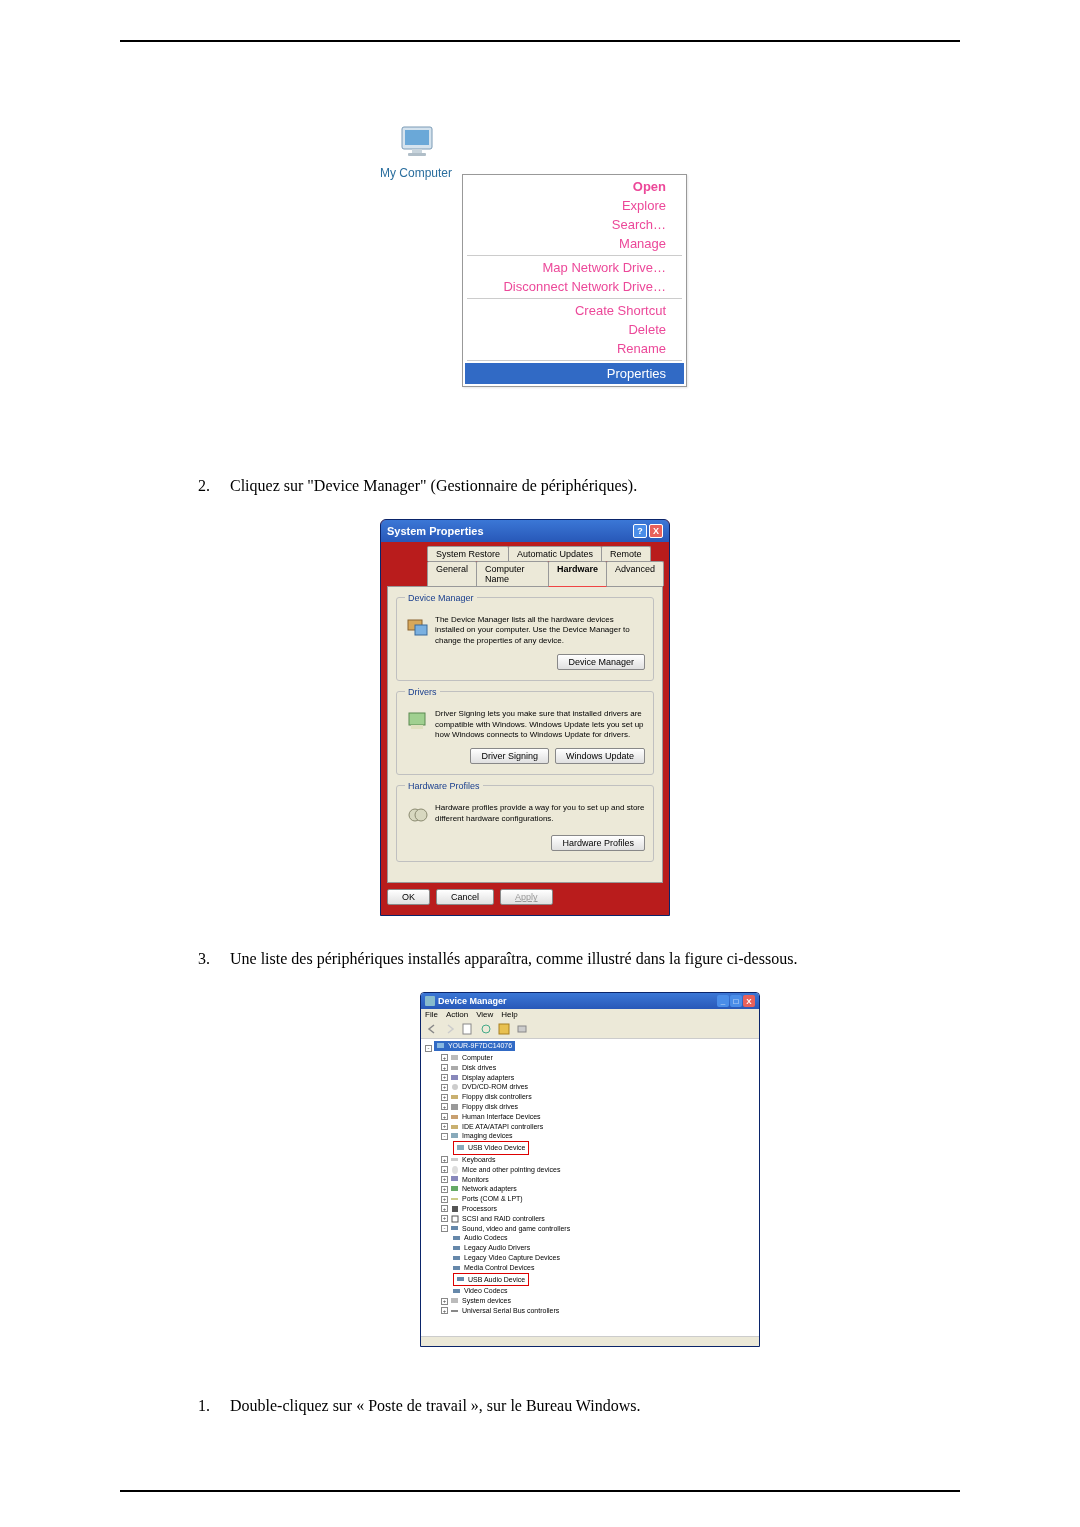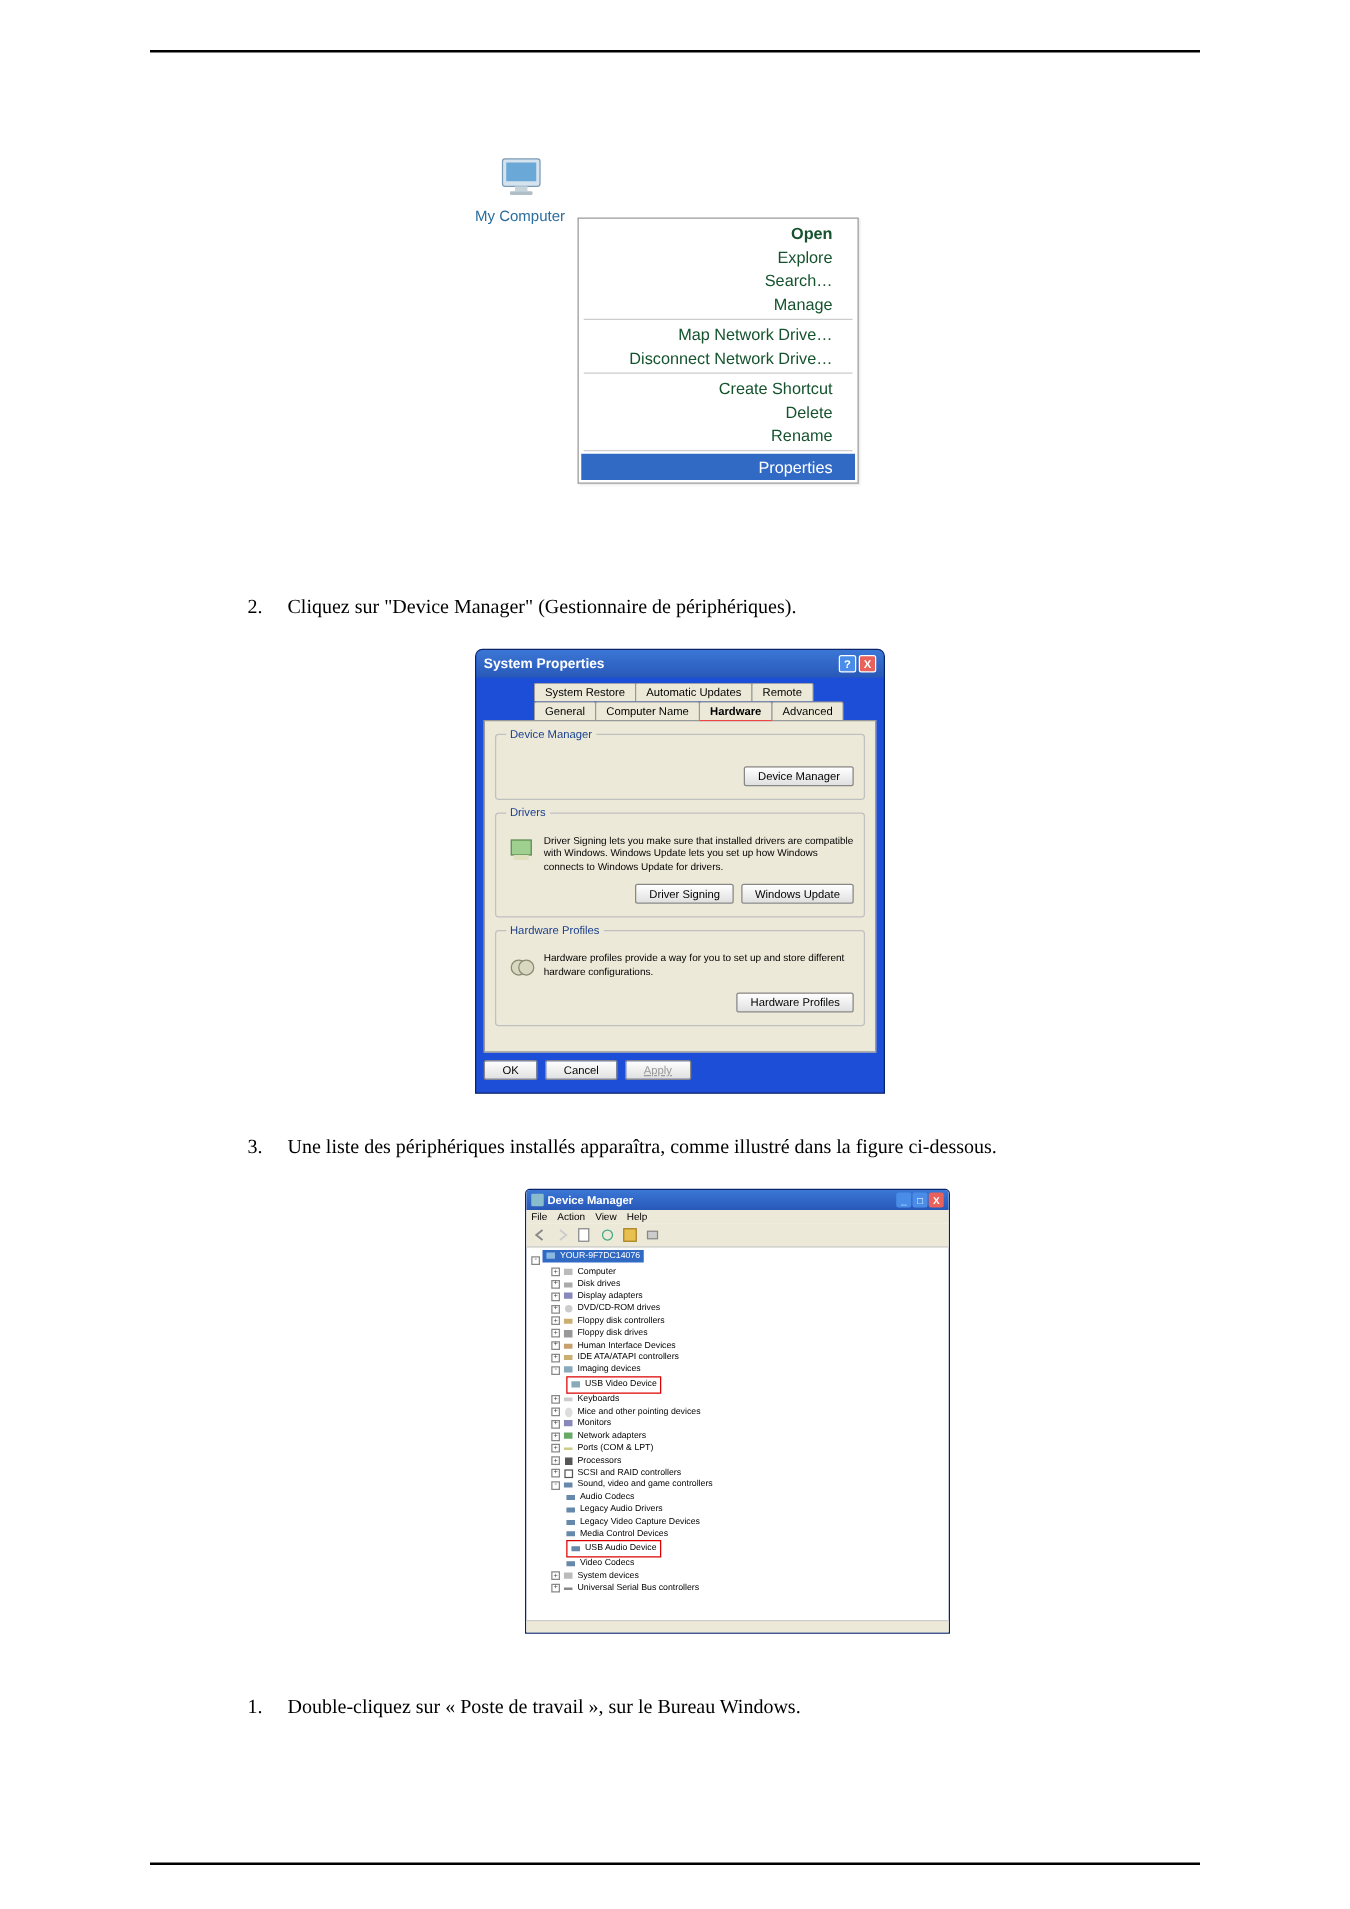--- a/index.html
+++ b/index.html
@@ -71,21 +71,21 @@
       font-family: Tahoma, Arial, sans-serif;
       font-size: 13px;
       width: 225px;
       padding: 2px;
       margin-top: 52px;
       box-shadow: 1px 1px 2px rgba(0,0,0,0.1);
     }
     
     .context-menu-item {
       padding: 2px 18px;
-      color: #14532d;
+      color: #ec4899;
     }
     
     .context-menu-item.bold {
       font-weight: bold;
     }
     
     .context-menu-divider {
       border-top: 1px solid #ccc;
       margin: 2px 2px;
     }
@@ -115,25 +115,25 @@
       flex: 1;
     }
     
     
     .system-props-figure {
       margin-left: 200px;
       margin-bottom: 34px;
     }
     
     .sysprops-window {
-      width: 328px;
+      width: 290px;
       border: 1px solid #0a246a;
       font-family: Tahoma, Arial, sans-serif;
       font-size: 10px;
-      background: #1d4ed8;
+      background: #b91c1c;
       border-radius: 6px 6px 0 0;
       overflow: hidden;
     }
     
     .sysprops-titlebar {
       background: linear-gradient(to bottom, #3b77d6, #2858b8);
       color: #fff;
       padding: 4px 6px;
       display: flex;
       align-items: center;
@@ -489,20 +489,29 @@
         <div class="tabs-row">
           <div class="tab">General</div>
           <div class="tab">Computer Name</div>
           <div class="tab active">Hardware</div>
           <div class="tab">Advanced</div>
         </div>
         <div class="tab-content">
 
           <div class="fieldset">
             <div class="fieldset-legend">Device Manager</div>
+            <div class="fieldset-row">
+              <div class="fieldset-icon">
+                <svg width="24" height="24" viewBox="0 0 24 24">
+                  <rect x="3" y="5" width="14" height="10" fill="#d8a85a" stroke="#8a6530"></rect>
+                  <rect x="10" y="10" width="12" height="10" fill="#7ab0e0" stroke="#3a6a9a"></rect>
+                </svg>
+              </div>
+              <div class="fieldset-text">The Device Manager lists all the hardware devices installed on your computer. Use the Device Manager to change the properties of any device.</div>
+            </div>
             <div class="fieldset-buttons">
               <div class="win-button">Device Manager</div>
             </div>
           </div>
 
           <div class="fieldset">
             <div class="fieldset-legend">Drivers</div>
             <div class="fieldset-row">
               <div class="fieldset-icon">
                 <svg width="24" height="24" viewBox="0 0 24 24">

